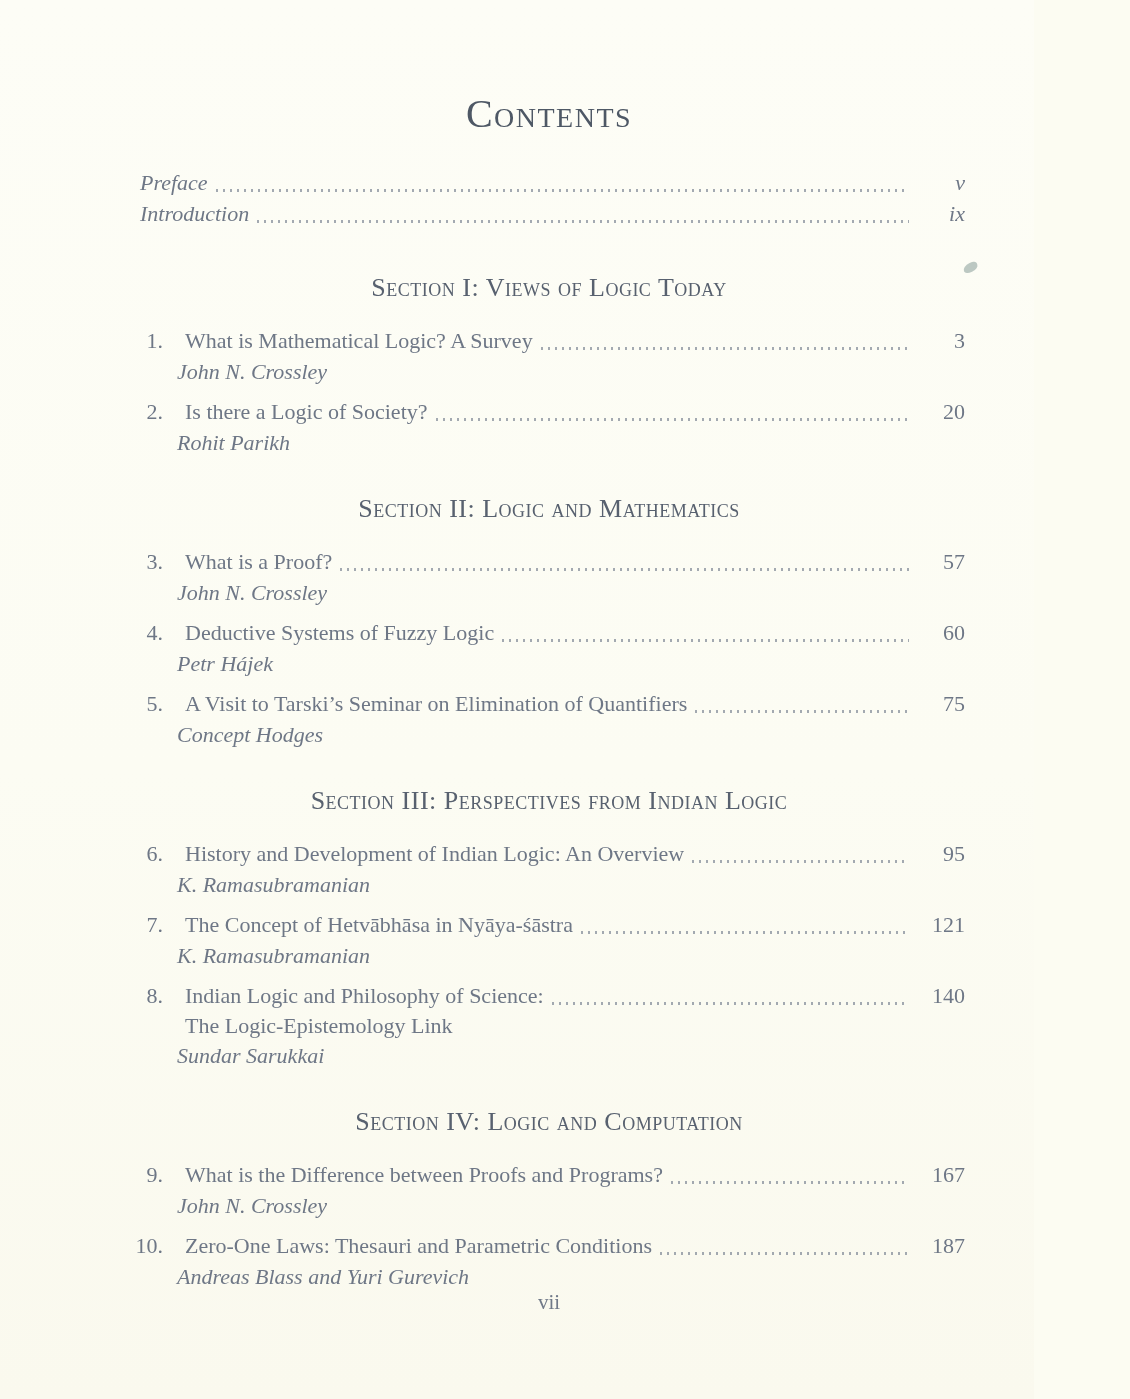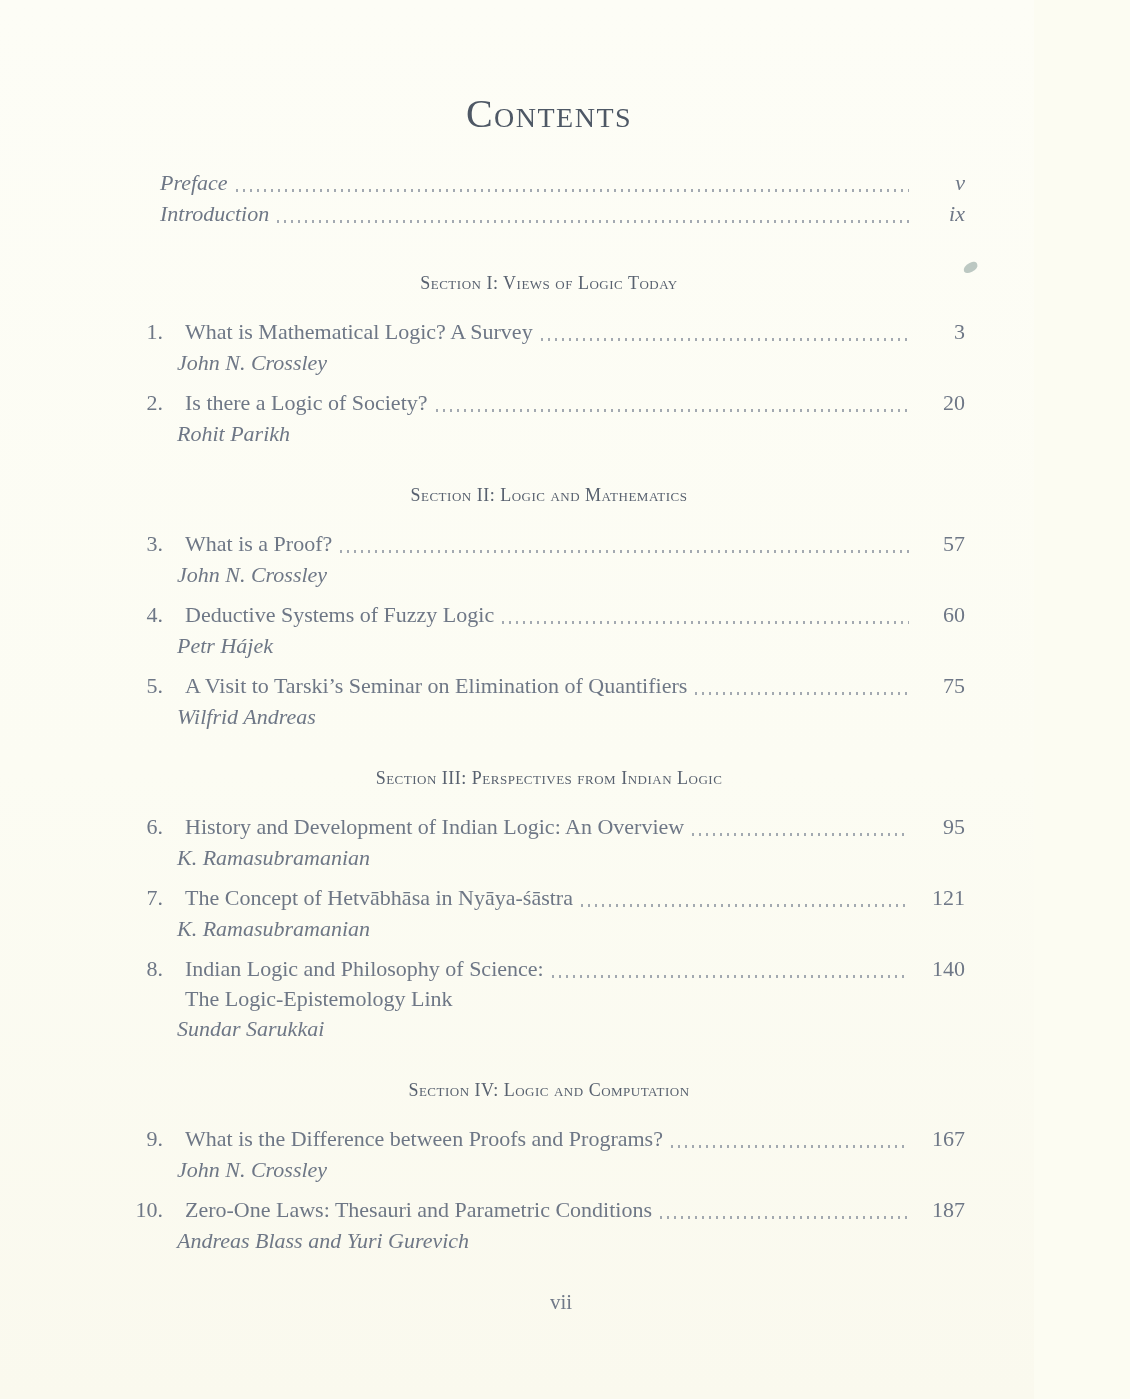--- a/index.html
+++ b/index.html
@@ -19,21 +19,21 @@
   .toc-title {
     margin: 0; padding-top: 90px;
     text-align: center;
     font-variant: small-caps;
     font-weight: 400;
     font-size: 40px;
     letter-spacing: 1.5px;
     color: #4e5865;
   }
 
-  .front-matter { margin-top: 30px; margin-left: 20px; }
+  .front-matter { margin-top: 30px; }
   .fm-row {
     display: flex; align-items: baseline;
     line-height: 31px; font-size: 22px;
     font-style: italic; padding-left: 7px;
   }
   .fm-label { flex: none; }
   .fm-page { flex: none; width: 44px; text-align: right; }
 
   .leader {
     flex: 1 1 auto; align-self: flex-end;
@@ -41,36 +41,36 @@
     background-image: repeating-linear-gradient(to right,
       #7d8694 0px, #7d8694 2px, transparent 2px, transparent 7px);
     opacity: .7;
   }
 
   .section-heading {
     margin: 36px 0 22px;
     text-align: center;
     font-variant: small-caps;
     font-weight: 400;
-    font-size: 18px;
+    font-size: 26px;
     letter-spacing: .5px;
     color: #58616f;
   }
   .section-heading.first { margin-top: 44px; }
 
   .toc-item { margin-bottom: 9px; font-size: 22px; }
   .item-row { display: flex; align-items: baseline; line-height: 31px; }
   .item-num { flex: none; width: 30px; text-align: right; margin-right: 22px; }
   .item-title { flex: none; max-width: 660px; }
   .item-page { flex: none; width: 44px; text-align: right; }
   .item-title2 { margin-left: 52px; line-height: 29px; }
   .item-author { margin-left: 44px; line-height: 31px; font-style: italic; }
 
   .footer-folio {
-    position: absolute; left: 145px; width: 832px; top: 1290px;
+    position: absolute; left: 133px; width: 832px; top: 1290px;
     text-align: center; font-size: 21px; color: #707988;
   }
 
   .speck {
     position: absolute; left: 963px; top: 263px;
     width: 15px; height: 9px;
     background: #b5c2bd;
     border-radius: 60% 40% 55% 45%;
     transform: rotate(-25deg);
     opacity: .9;
@@ -141,21 +141,21 @@
       <div class="item-author">Petr Hájek</div>
     </div>
 
     <div class="toc-item">
       <div class="item-row">
         <span class="item-num">5.</span>
         <span class="item-title">A Visit to Tarski’s Seminar on Elimination of Quantifiers</span>
         <span class="leader"></span>
         <span class="item-page">75</span>
       </div>
-      <div class="item-author">Wilfrid Andreas</div>
+      <div class="item-author">Concept Hodges</div>
     </div>
 
     <div class="section-heading">Section III: Perspectives from Indian Logic</div>
 
     <div class="toc-item">
       <div class="item-row">
         <span class="item-num">6.</span>
         <span class="item-title">History and Development of Indian Logic: An Overview</span>
         <span class="leader"></span>
         <span class="item-page">95</span>

